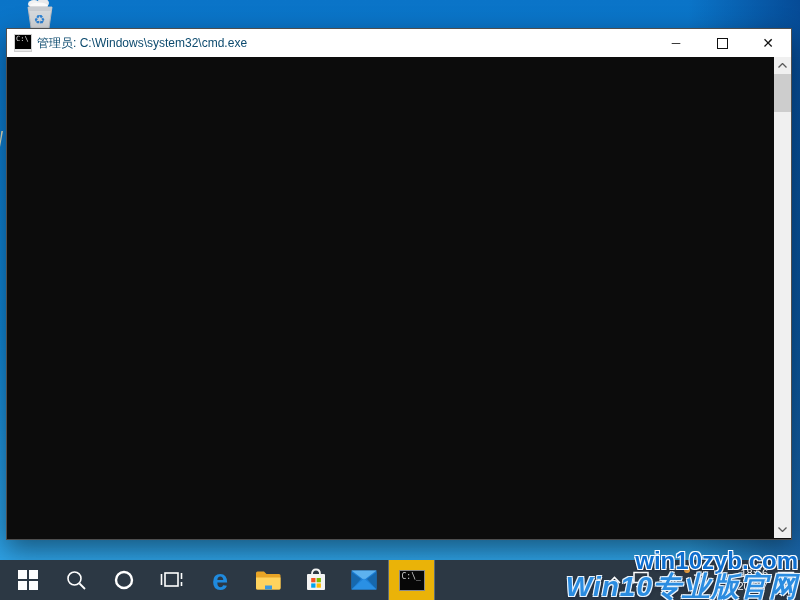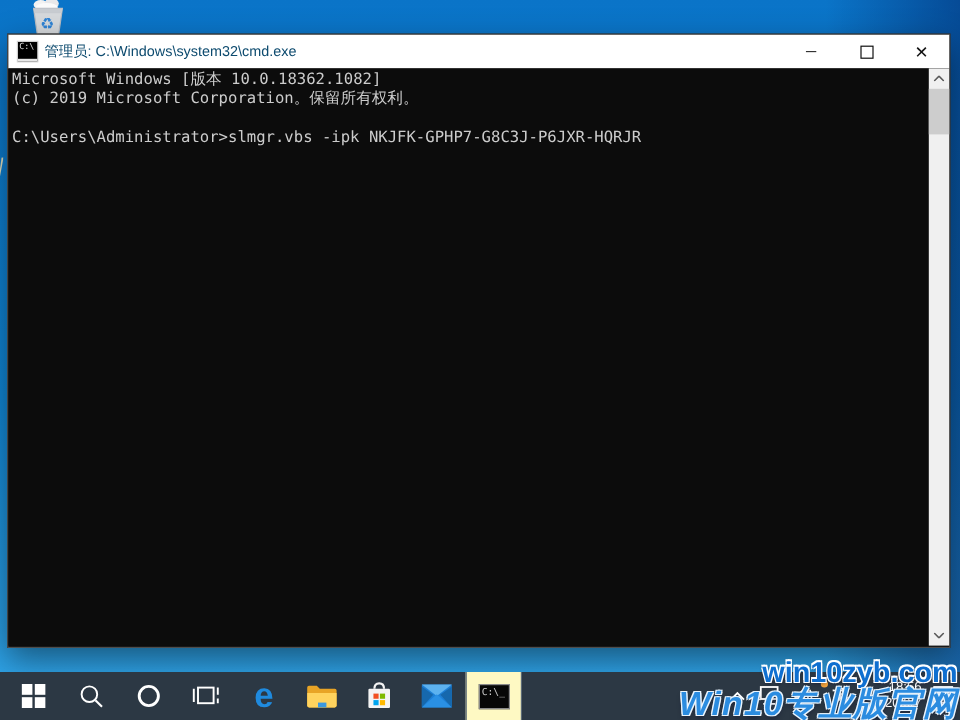--- a/index.html
+++ b/index.html
@@ -32,21 +32,21 @@
           font-size:13px;line-height:16px;color:#cccccc;white-space:pre;}
   .console-text div{min-height:16px;}
   .scrollbar{position:absolute;right:0;top:0;bottom:0;width:17px;background:#f0f0f0;}
   .sb-btn{position:absolute;left:0;width:17px;height:17px;display:flex;align-items:center;justify-content:center;}
   .sb-up{top:0;} .sb-down{bottom:0;}
   .sb-thumb{position:absolute;left:0;top:17px;width:17px;height:38px;background:#cdcdcd;}
   
   #taskbar{position:absolute;left:0;bottom:0;width:800px;height:40px;background:#2c3844;z-index:10;
           display:flex;align-items:stretch;padding-left:4px;}
   .tb-slot{width:48px;height:40px;display:flex;align-items:center;justify-content:center;flex:0 0 auto;}
-  .tb-slot.active{width:45px;background:#fef9c3;border-left:1px solid #5c6b78;border-right:1px solid #5c6b78;}
+  .tb-slot.active{width:45px;background:#eab308;border-left:1px solid #5c6b78;border-right:1px solid #5c6b78;}
   .edge-e{font-size:29px;font-weight:bold;color:#1f8ade;line-height:29px;}
   .cmdico22{width:24px;height:19px;background:#070707;border:1px solid #8a8a8a;position:relative;}
   .cmdico22 span{position:absolute;left:2px;top:1px;color:#cfcfcf;font-size:8px;line-height:9px;
           font-family:"DejaVu Sans Mono",monospace;}
   
   #tray{position:absolute;right:0;top:0;height:40px;display:flex;align-items:center;gap:9px;padding:0 9px;}
   .tray-ico{display:flex;align-items:center;justify-content:center;}
   .ime{position:relative;color:#fff;font-size:13px;font-weight:bold;padding-left:6px;}
   .ime .dot{position:absolute;left:-4px;top:-4px;width:6px;height:6px;border-radius:50%;background:#f2a33c;}
   .clock{color:#fff;font-size:11px;line-height:13px;text-align:right;min-width:52px;}
@@ -80,21 +80,20 @@
           <span>C:\</span>
         </div>
       <div class="title-text">管理员: C:\Windows\system32\cmd.exe</div>
       <div class="winbtn">─</div>
       <div class="winbtn max">
           <span></span>
         </div>
       <div class="winbtn close">✕</div>
     </div>
     <div class="console">
-      <div class="console-text"><div>Microsoft Windows [版本 10.0.18362.1082]</div><div>(c) 2019 Microsoft Corporation。保留所有权利。</div><div>&nbsp;</div><div>C:\Users\Administrator&gt;slmgr.vbs -ipk NKJFK-GPHP7-G8C3J-P6JXR-HQRJR</div></div>
       <div class="scrollbar">
         <div class="sb-btn sb-up">
           <svg width="9" height="5" viewBox="0 0 9 5">
               <polyline points="0.5,4.5 4.5,0.5 8.5,4.5" fill="none" stroke="#5a5a5a" stroke-width="1.3"></polyline>
             </svg>
         </div>
         <div class="sb-thumb"></div>
         <div class="sb-btn sb-down">
           <svg width="9" height="5" viewBox="0 0 9 5">
               <polyline points="0.5,0.5 4.5,4.5 8.5,0.5" fill="none" stroke="#5a5a5a" stroke-width="1.3"></polyline>

